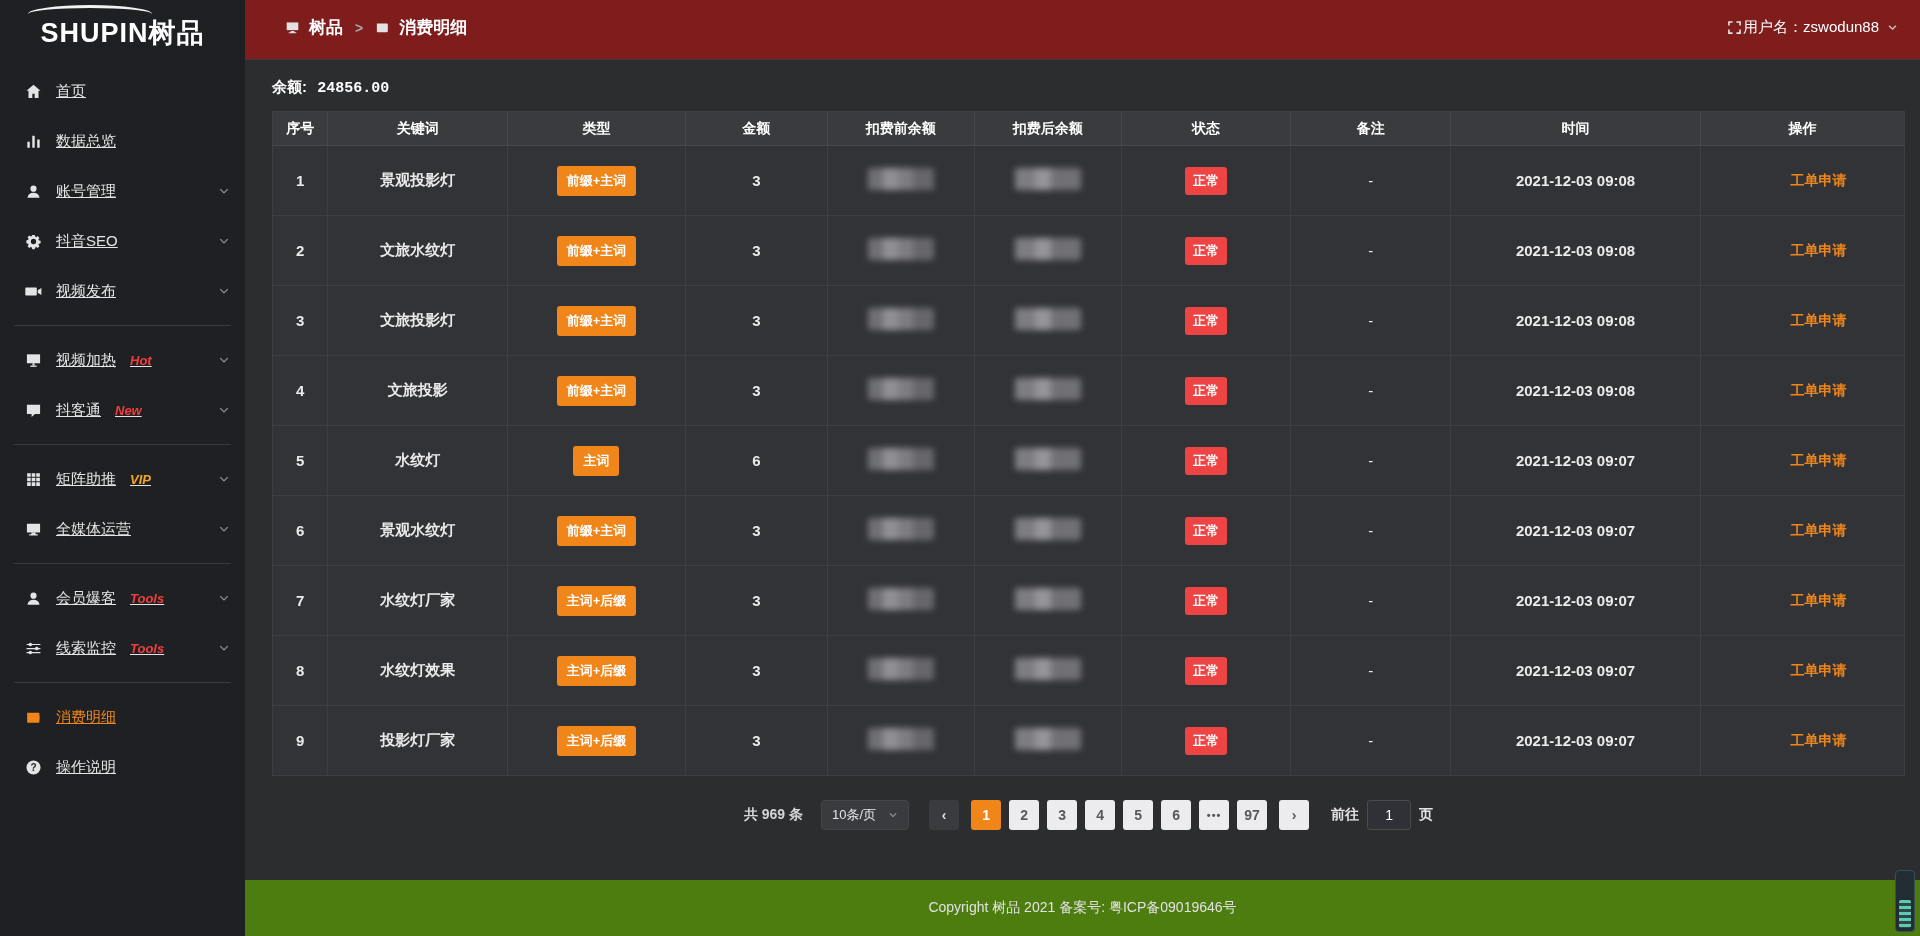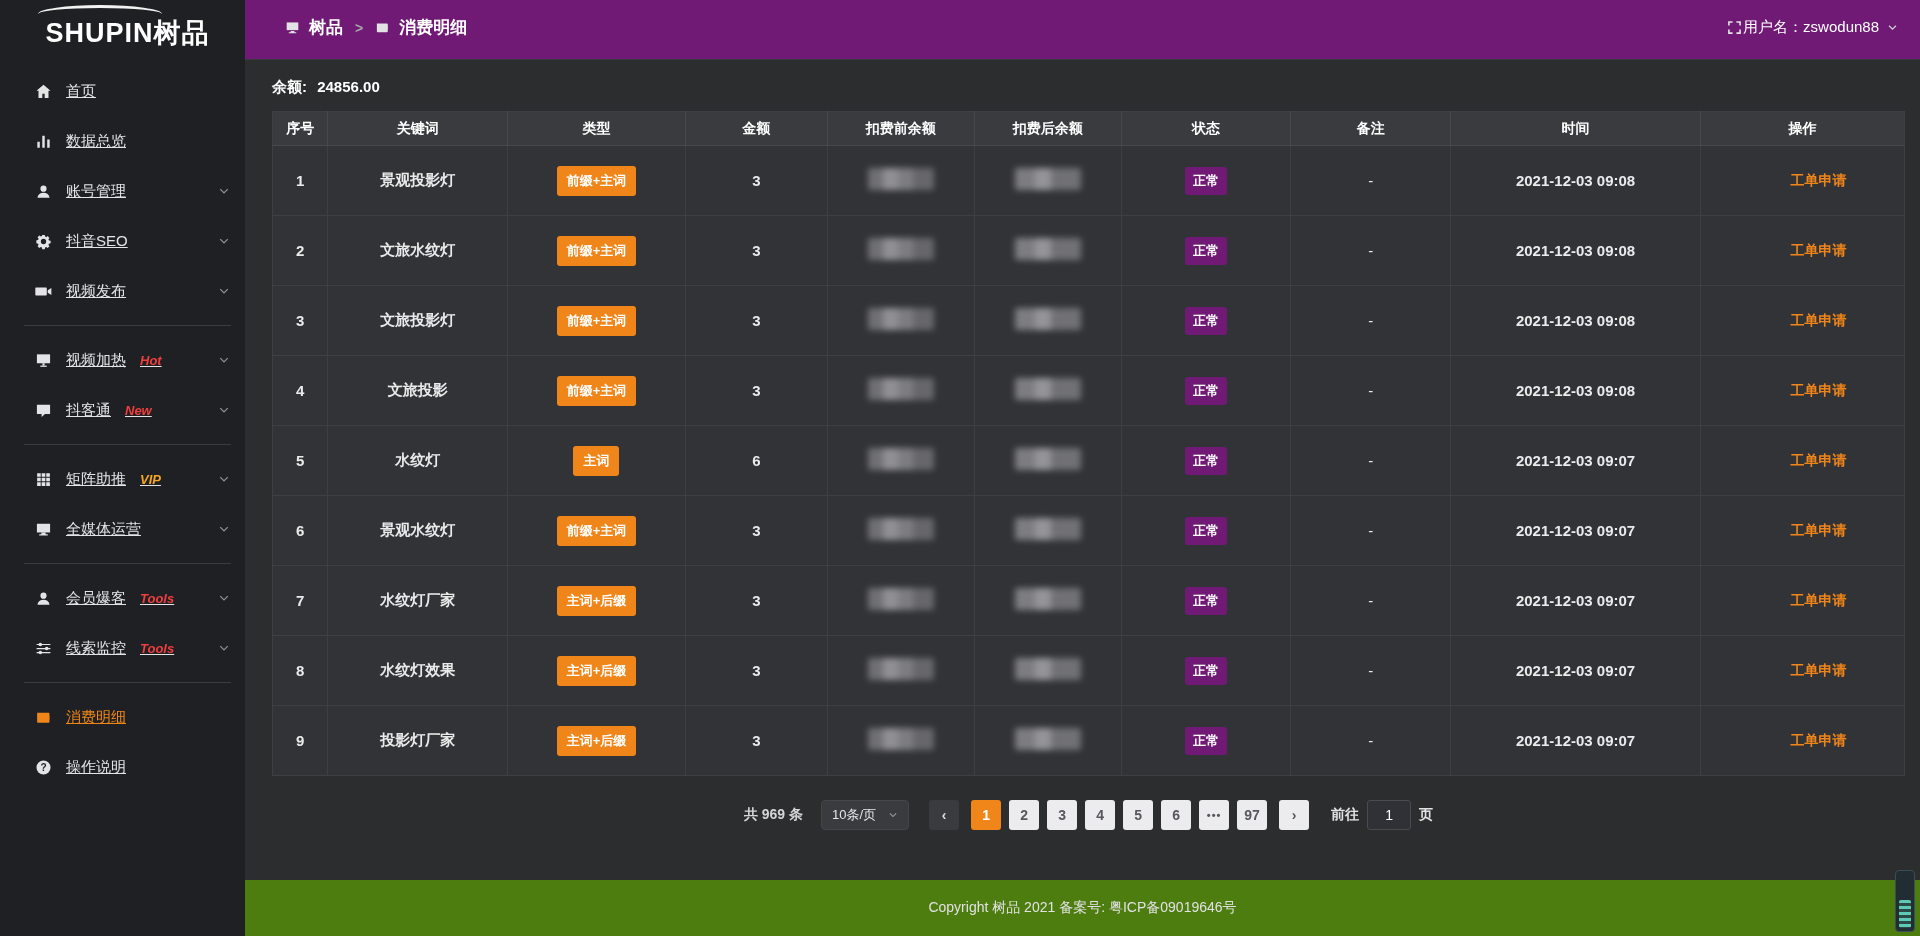--- a/index.html
+++ b/index.html
@@ -5,65 +5,65 @@
   * { margin:0; padding:0; box-sizing:border-box; }
   html,body { width:1920px; height:936px; overflow:hidden; }
   body {
     background:#2c2d2f;
     font-family:"Liberation Sans","DejaVu Sans",sans-serif;
     color:#e8e8e9;
   }
   .app { display:flex; width:100%; height:100%; }
 
   
-  .sidebar { width:245px; flex-shrink:0; background:#1f2023; display:flex; flex-direction:column; padding-bottom:10px;padding-left:10px; }
+  .sidebar { width:245px; flex-shrink:0; background:#1f2023; display:flex; flex-direction:column; padding-bottom:10px; }
   .logo { height:66px; display:flex; align-items:center; justify-content:center; position:relative; color:#fff; flex-shrink:0; }
   .logo-arc { position:absolute; top:5px; left:28px; width:124px; height:18px; border-top:3px solid #f2f2f3; border-radius:50%; }
   .logo-text { font-size:27px; font-weight:800; letter-spacing:1px; white-space:nowrap; }
   .nav { flex:1; }
   .nav-item { height:50px; display:flex; align-items:center; padding:0 15px 0 25px; cursor:pointer; color:#e4e4e6; font-size:15px;text-decoration:underline; }
   .nav-item.active { color:#f08519; }
   .nav-icon { width:17px; height:17px; margin-right:14px; display:inline-flex; flex-shrink:0; }
   .nav-icon svg { width:100%; height:100%; }
   .nav-label { white-space:nowrap; }
   .nav-badge { font-style:italic; font-weight:bold; font-size:13px; margin-left:14px; }
   .nav-chevron { margin-left:auto; width:12px; height:12px; color:#8f9093; display:inline-flex; }
   .nav-chevron svg { width:100%; height:100%; }
   .nav-divider { height:1px; background:#3a3b3e; margin:9px 14px; }
 
   
   .main { flex:1; min-width:0; display:flex; flex-direction:column; }
-  .topbar { height:60px; flex-shrink:0; background:#701a75; border-bottom:1px solid #3a3b3e; display:flex; align-items:center; padding:0 22px 4px 40px; }
+  .topbar { height:60px; flex-shrink:0; background:#7f1d1d; border-bottom:1px solid #3a3b3e; display:flex; align-items:center; padding:0 22px 4px 40px; }
   .breadcrumb { display:flex; align-items:center; gap:9px; color:#fff; font-size:17px; font-weight:600; }
   .crumb-icon { width:15px; height:15px; display:inline-flex; color:#e2e2e4; }
   .crumb-icon svg { width:100%; height:100%; }
   .crumb-sep { color:#a8a9ab; font-size:14px; font-weight:bold; margin:0 3px; }
   .topbar-right { margin-left:auto; display:flex; align-items:center; gap:0; }
   .fullscreen-btn { width:17px; height:17px; color:#e4e4e6; display:inline-flex; cursor:pointer; background:none; border:none; }
   .fullscreen-btn svg { width:100%; height:100%; }
   .user-entry { display:flex; align-items:center; gap:8px; color:#fff; font-size:15px; cursor:pointer; }
   .user-caret { width:11px; height:11px; color:#cfcfd1; display:inline-flex; }
   .user-caret svg { width:100%; height:100%; }
 
   .content { flex:1; padding:14px 15px 0 27px; }
   .balance-row { margin:4px 0 14px 0; font-size:15px; color:#fff; font-weight:bold; }
-  .balance-row .balance-value { margin-left:6px; }
+  .balance-row .balance-value { margin-left:6px;font-family:Liberation Mono, monospace; }
 
   
   table.data-table { width:100%; border-collapse:collapse; table-layout:fixed; background:#323337; border:1px solid #3e3f43; }
   .data-table th { background:#3a3b3f; height:34px; font-size:14px; font-weight:bold; color:#fff; border:1px solid #47484c; border-top:none; }
   .data-table th:first-child { border-left:none; } .data-table th:last-child { border-right:none; }
   .data-table td { height:70px; text-align:center; vertical-align:middle; font-size:15px; color:#ebebec; border:1px solid #3e3f43; }
   .data-table td:first-child { border-left:none; } .data-table td:last-child { border-right:none; }
   .c-num { font-weight:600; color:#f2f2f3; }
   .c-kw { font-weight:600; color:#f2f2f3; }
   .c-time { font-weight:600; color:#eeeeef; }
   .c-note { color:#d9d9da; }
   .type-badge { display:inline-block; background:#f08519; color:#fff; font-size:13px; font-weight:600; padding:6px 10px; border-radius:3px; white-space:nowrap; }
-  .status-badge { display:inline-block; background:#701a75; color:#fff; font-size:13px; font-weight:600; padding:5px 8px; border-radius:3px; }
+  .status-badge { display:inline-block; background:#ef4444; color:#fff; font-size:13px; font-weight:600; padding:5px 8px; border-radius:3px; }
   .action-link { color:#f08519; font-size:14px; font-weight:600; cursor:pointer; text-decoration:none;margin-left:32px; }
   .blur-block { display:inline-block; width:66px; height:22px; border-radius:2px; filter:blur(3px); opacity:.9;
     background:linear-gradient(90deg,#77777b 0 22%,#9b9b9f 22% 45%,#86868a 45% 68%,#6d6d71 68% 100%); }
   .blur-block.b2 { background:linear-gradient(90deg,#86868a 0 30%,#a0a0a4 30% 55%,#78787c 55% 100%); }
 
   
   .pagination { display:flex; align-items:center; justify-content:center; gap:12px; margin-top:24px; color:#d6d6d8; font-size:14px; }
   .pg-total { font-weight:600; margin-right:6px; }
   .size-select { height:30px; background:#3a3b3f; border:1px solid #45464a; border-radius:4px; display:flex; align-items:center; gap:12px; padding:0 10px; font-size:13px; color:#e6e6e8; cursor:pointer; margin-right:8px; }
   .size-caret { width:10px; height:10px; color:#9a9b9e; display:inline-flex; }

